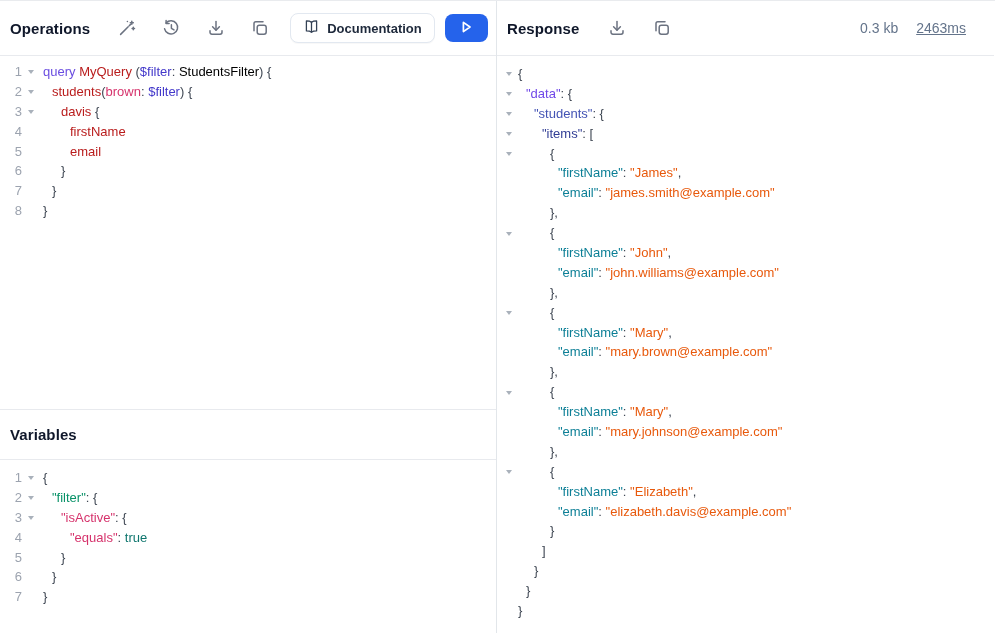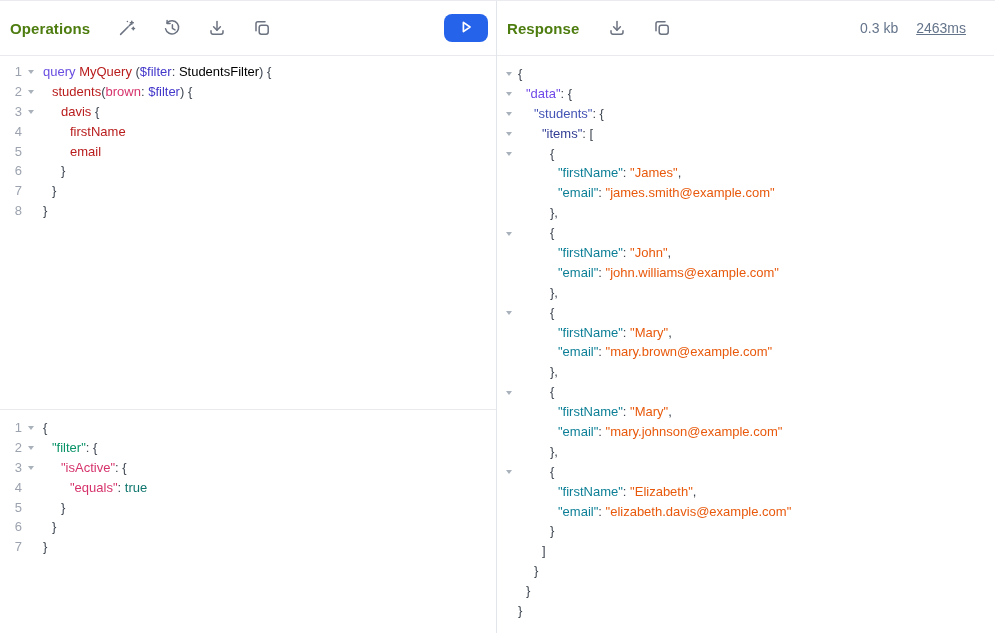--- a/index.html
+++ b/index.html
@@ -10,21 +10,21 @@
   }
   .app { display: flex; width: 995px; height: 633px; border-top: 1px solid #e9ebee; background:#fff; }
   .pane { display: flex; flex-direction: column; background: #fff; }
   .pane.left  { width: 497px; border-right: 1px solid #e2e6ea; }
   .pane.right { width: 497px; }
 
   .pane-header {
     height: 55px; flex: 0 0 55px; display: flex; align-items: center;
     padding: 0 8px 0 10px; border-bottom: 1px solid #e8eaee; background: #fff;
   }
-  .pane-header .title { font-size: 15px; font-weight: 700; color: #4d7c0f; letter-spacing: .1px; }
+  .pane-header .title { font-size: 15px; font-weight: 700; color: #0f172a; letter-spacing: .1px; }
   .hdr-gap { width: 22px; flex: 0 0 22px; }
   .spacer { flex: 1 1 auto; }
 
   .icon-btn {
     width: 30px; height: 30px; border: none; background: transparent; color: #6b7280;
     display: flex; align-items: center; justify-content: center; cursor: pointer;
     margin-right: 15px; border-radius: 6px;
   }
   .icon-btn svg { display: block; }
 
@@ -119,20 +119,29 @@
         <span>
           <svg width="20" height="20" viewBox="0 0 20 20" fill="none" stroke="#6b7280" stroke-width="1.5" stroke-linecap="round" stroke-linejoin="round">
             <rect x="7.2" y="7.2" width="9" height="9" rx="2.2"></rect>
             <path d="M4 12.8 V5.6 a1.8 1.8 0 0 1 1.8 -1.8 H13"></path>
           </svg>
         </span>
       </button>
 
       <span class="spacer"></span>
 
+      <button class="doc-btn">
+        <span>
+          <svg width="17" height="17" viewBox="0 0 20 20" fill="none" stroke="#334155" stroke-width="1.5" stroke-linecap="round" stroke-linejoin="round">
+            <path d="M10 5 C8.6 3.9 6.8 3.5 4 3.5 V15.2 c2.8 0 4.6 .4 6 1.5 c1.4 -1.1 3.2 -1.5 6 -1.5 V3.5 c-2.8 0 -4.6 .4 -6 1.5 Z"></path>
+            <path d="M10 5 V16.5"></path>
+          </svg>
+        </span>
+        <span>Documentation</span>
+      </button>
 
       <button class="run-btn" id="run-btn" title="Run" style="background: rgb(37, 99, 235);">
         <span>
           <svg width="20" height="20" viewBox="0 0 20 20" fill="none" stroke="#ffffff" stroke-width="1.7" stroke-linejoin="round">
             <path d="M7.4 5.4 L14 10 L7.4 14.6 Z"></path>
           </svg>
         </span>
       </button>
     </div>
 
@@ -141,20 +150,23 @@
         <div class="code-row"><span class="ln">2</span><span class="foldcell"><span class="fold-arrow"></span></span><span class="codeline" style="padding-left: 12px;"><span class="tk-fld">students</span><span class="tk-pl">(</span><span class="tk-arg">brown</span><span class="tk-pl">: </span><span class="tk-var">$filter</span><span class="tk-pl">) {</span></span></div>
         <div class="code-row"><span class="ln">3</span><span class="foldcell"><span class="fold-arrow"></span></span><span class="codeline" style="padding-left: 21px;"><span class="tk-fld">davis</span><span class="tk-pl"> {</span></span></div>
         <div class="code-row"><span class="ln">4</span><span class="foldcell"></span><span class="codeline" style="padding-left: 30px;"><span class="tk-fld">firstName</span></span></div>
         <div class="code-row"><span class="ln">5</span><span class="foldcell"></span><span class="codeline" style="padding-left: 30px;"><span class="tk-fld">email</span></span></div>
         <div class="code-row"><span class="ln">6</span><span class="foldcell"></span><span class="codeline" style="padding-left: 21px;"><span class="tk-pl">}</span></span></div>
         <div class="code-row"><span class="ln">7</span><span class="foldcell"></span><span class="codeline" style="padding-left: 12px;"><span class="tk-pl">}</span></span></div>
         <div class="code-row"><span class="ln">8</span><span class="foldcell"></span><span class="codeline" style="padding-left: 3px;"><span class="tk-pl">}</span></span></div>
       </div>
 
     <div class="variables-section">
+      <div class="pane-header">
+        <span class="title">Variables</span>
+      </div>
       <div class="editor" id="variables-editor">
           <div class="code-row"><span class="ln">1</span><span class="foldcell"><span class="fold-arrow"></span></span><span class="codeline" style="padding-left: 3px;"><span class="tk-pl">{</span></span></div>
           <div class="code-row"><span class="ln">2</span><span class="foldcell"><span class="fold-arrow"></span></span><span class="codeline" style="padding-left: 12px;"><span class="tk-kgreen">"filter"</span><span class="tk-pl">: {</span></span></div>
           <div class="code-row"><span class="ln">3</span><span class="foldcell"><span class="fold-arrow"></span></span><span class="codeline" style="padding-left: 21px;"><span class="tk-kcrim">"isActive"</span><span class="tk-pl">: {</span></span></div>
           <div class="code-row"><span class="ln">4</span><span class="foldcell"></span><span class="codeline" style="padding-left: 30px;"><span class="tk-kcrim">"equals"</span><span class="tk-pl">: </span><span class="tk-bool">true</span></span></div>
           <div class="code-row"><span class="ln">5</span><span class="foldcell"></span><span class="codeline" style="padding-left: 21px;"><span class="tk-pl">}</span></span></div>
           <div class="code-row"><span class="ln">6</span><span class="foldcell"></span><span class="codeline" style="padding-left: 12px;"><span class="tk-pl">}</span></span></div>
           <div class="code-row"><span class="ln">7</span><span class="foldcell"></span><span class="codeline" style="padding-left: 3px;"><span class="tk-pl">}</span></span></div>
         </div>
     </div>

